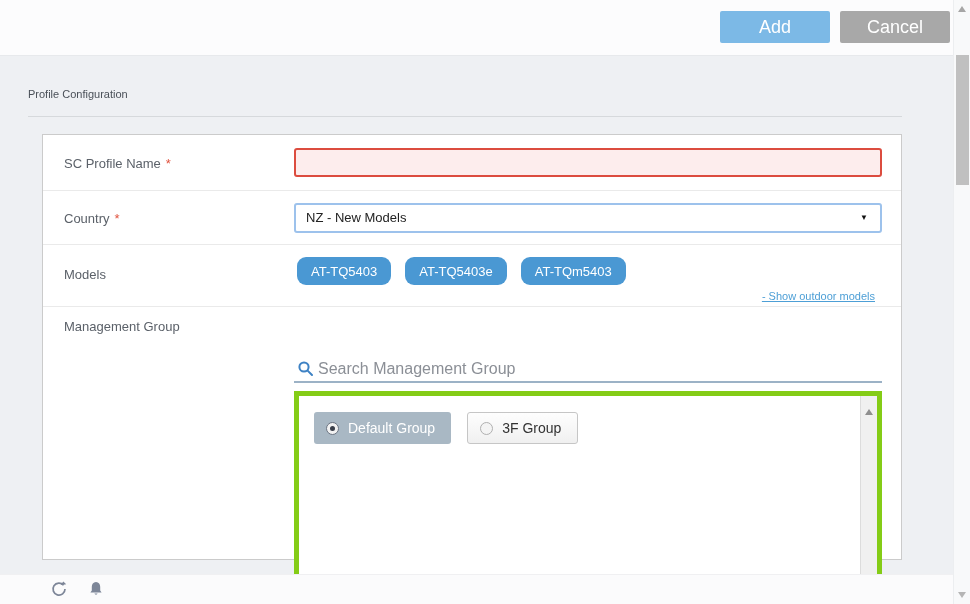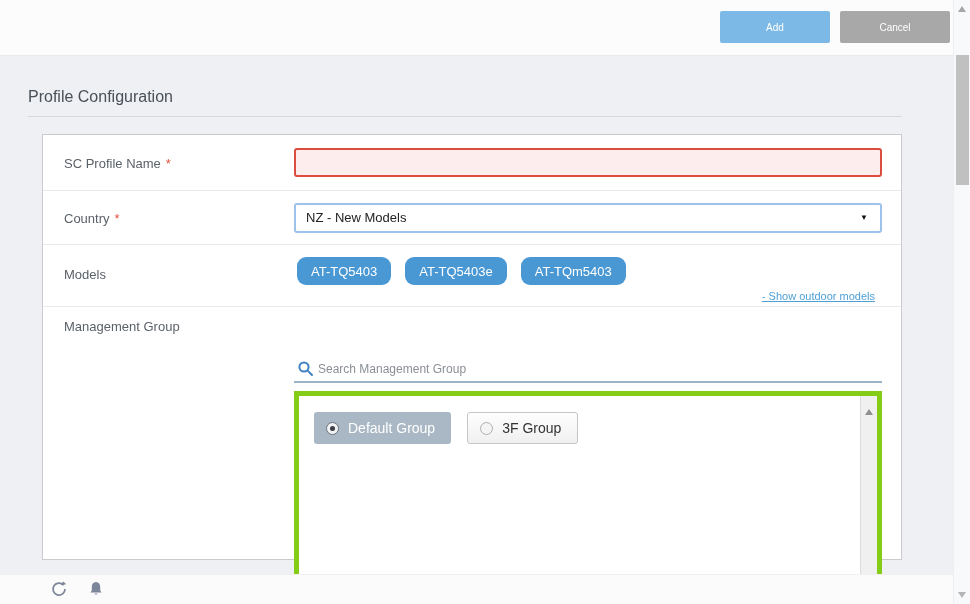--- a/index.html
+++ b/index.html
@@ -5,26 +5,26 @@
   * { margin:0; padding:0; box-sizing:border-box; }
   html,body { width:970px; height:604px; }
   body { font-family:"Liberation Sans", sans-serif; background:#eef0f3; overflow:hidden; }
 
   .viewport { position:relative; width:970px; height:604px; background:#eef0f3; overflow:hidden; }
 
   
   .topbar { position:absolute; left:0; top:0; width:953px; height:56px;
             background:#fcfcfd; border-bottom:1px solid #e7e9ec; z-index:30; }
   .btn { position:absolute; top:11px; width:110px; height:32px; border:none; border-radius:2px;
-         color:#ffffff; font-size:10px; font-family:"Liberation Sans", sans-serif; cursor:pointer; }
+         color:#ffffff; font-size:18px; font-family:"Liberation Sans", sans-serif; cursor:pointer; }
   .btn-add { left:720px; background:#7cb9e6; }
   .btn-cancel { left:840px; background:#a8a8a8; }
 
   
-  .page-title { position:absolute; left:28px; top:88px; font-size:16px; color:#4a5058; z-index:5; }
+  .page-title { position:absolute; left:28px; top:88px; font-size:11px; color:#4a5058; z-index:5; }
   .title-rule { position:absolute; left:28px; top:116px; width:874px; height:1px; background:#d6d9dc; }
 
   
   .panel { position:absolute; left:42px; top:134px; width:860px; height:426px;
            background:#ffffff; border:1px solid #cbcbcb; z-index:5; }
   .row { position:absolute; left:0; width:858px; }
   .row-sep { border-bottom:1px solid #eaeaea; }
   .row1 { top:0; height:56px; }
   .row2 { top:56px; height:54px; }
   .row3 { top:110px; height:62px; }
@@ -51,21 +51,21 @@
                color:#ffffff; font-size:13px; font-family:"Liberation Sans", sans-serif; cursor:pointer; }
   .outdoor-link { position:absolute; right:26px; bottom:4px; font-size:11px; color:#4d9fd6;
                   text-decoration:underline; }
 
   
   .mg-label { top:12px;text-align:center; }
   .search-wrap { position:absolute; left:251px; top:50px; width:588px; height:26px;
                  border-bottom:2px solid #9cb2c6; }
   .search-icon { position:absolute; left:3px; top:3px; }
   .search-input { position:absolute; left:24px; top:2px; width:550px; height:20px; border:none; outline:none;
-                  font-size:12px; color:#555; background:transparent; font-family:"Liberation Sans", sans-serif; }
+                  font-size:16px; color:#555; background:transparent; font-family:"Liberation Sans", sans-serif; }
   .search-input::placeholder { color:#8b8f96; opacity:1; }
 
   
   .group-list { position:absolute; left:251px; top:84px; width:588px; height:212px;
                 background:#ffffff; border:5px solid #84cc16; overflow:hidden; }
   .group-items { position:absolute; left:15px; top:16px; display:flex; gap:16px; }
   .group-item { height:32px; display:flex; align-items:center; gap:9px; padding:0 16px 0 12px;
                 border-radius:3px; font-size:14px; cursor:pointer; }
   .group-selected { background:#a9b8c4; color:#ffffff; }
   .group-unselected { background:linear-gradient(#fefefe,#f0f0f0); border:1px solid #c6c6c6; color:#333; }

